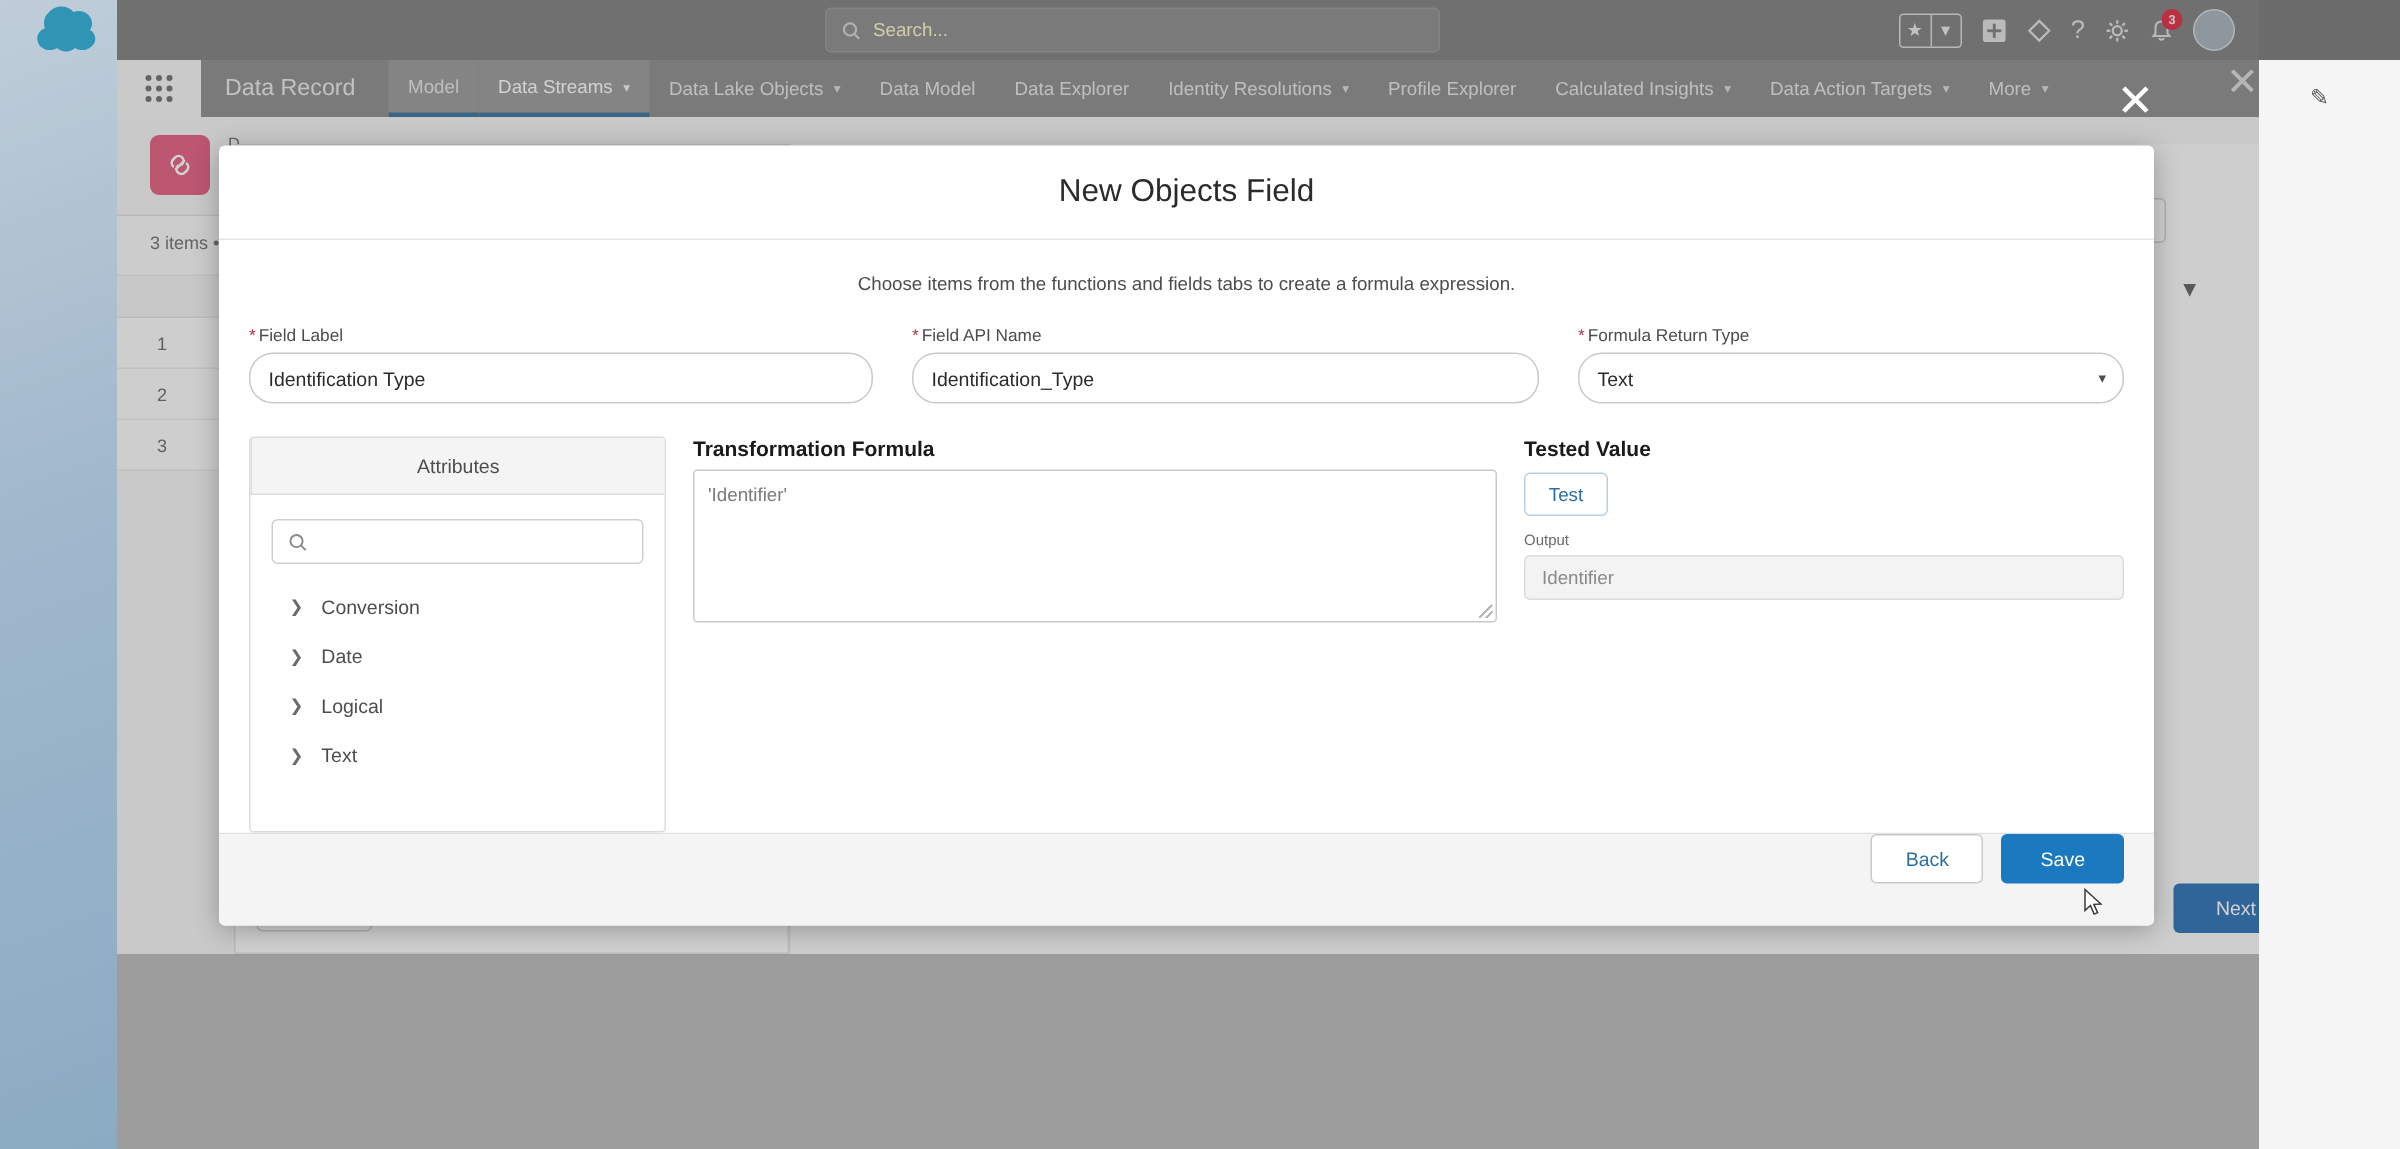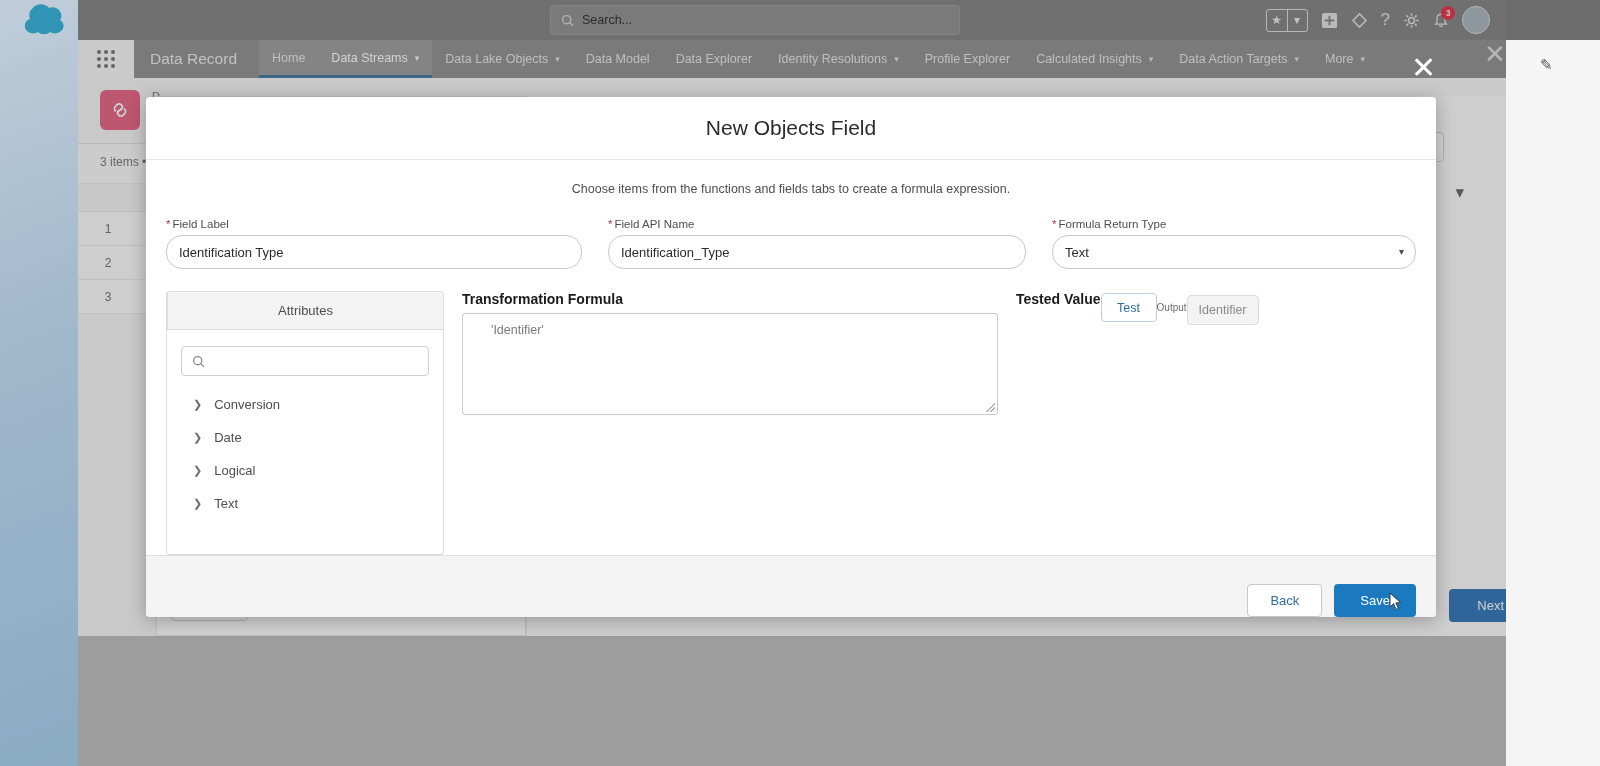--- a/index.html
+++ b/index.html
@@ -16,21 +16,21 @@
 
   .os-left { position:absolute; left:0; top:0; width:78px; height:766px;
     background: linear-gradient(160deg,#cfe0ef 0%,#a9c6de 45%,#8fb6d4 100%); }
   .os-left-cloud { position:absolute; left:8px; top:2px; width:60px; height:42px; opacity:.95; }
 
   .app-window { position:absolute; left:78px; top:0; width:1428px; height:636px; background:#f3f3f3; }
 
   .gh { position:absolute; left:0; top:0; right:0; height:40px; background:#6c6c6c; }
   .gh-search { position:absolute; left:472px; top:5px; width:410px; height:30px;
     background:#7c7c7c; border:1px solid #8b8b8b; border-radius:4px; display:flex; align-items:center; padding:0 10px; gap:8px; }
-  .gh-search-ph { color:#000000; font-size:12.5px; }
+  .gh-search-ph { color:#fef9c3; font-size:12.5px; }
   .gh-icons { position:absolute; right:16px; top:6px; display:flex; align-items:center; gap:13px; }
   .gh-ic { color:#e9e9e9; opacity:.9; display:flex; align-items:center; }
   .fav-group { display:flex; border:1px solid #d8d8d8; border-radius:3px; height:23px; }
   .fav-group > div { display:flex; align-items:center; justify-content:center; width:20px; color:#e9e9e9; font-size:12px; }
   .fav-group > div + div { border-left:1px solid #d8d8d8; }
   .bell-wrap { position:relative; }
   .bell-badge { position:absolute; top:-6px; right:-6px; background:#ea001e; color:#fff;
     font-size:8.5px; min-width:14px; height:14px; border-radius:7px; display:flex; align-items:center; justify-content:center; font-weight:bold; }
   .avatar { width:28px; height:28px; border-radius:50%; background:#9aa6b2; border:1px solid #cfd6dd; }
 
@@ -133,35 +133,35 @@
   .fn-tab.active { font-weight:bold; color:#1a1a1a; background:#fff; border-bottom:1px solid transparent; }
   .fn-tab.idle { background:#f4f4f4; border-left:1px solid #dcdcdc; }
   .fn-search { margin:16px 14px 6px 14px; height:30px; border:1px solid #cfcfcf; border-radius:4px;
     display:flex; align-items:center; padding:0 10px; gap:8px; }
   .fn-tree { padding:6px 0 0 0; }
   .fn-node { display:flex; align-items:center; gap:12px; padding:9px 0 9px 26px; font-size:13px; color:#4d4d4d; }
   .fn-node .chev { color:#6b6b6b; font-size:11px; }
 
   .formula-col { flex:1; display:flex; flex-direction:column; }
   .sec-title { font-size:14px; font-weight:bold; color:#1a1a1a; margin-bottom:6px; }
-  .formula-ta { height:102px; border:1px solid #c9c9c9; border-radius:3px; padding:9px 28px;
+  .formula-ta { height:102px; border:1px solid #c9c9c9; border-radius:3px; padding:9px 9px;
     font-size:12.5px; color:#7a7a7a; position:relative; background:#fff; }
   .ta-grip { position:absolute; right:2px; bottom:2px; width:9px; height:9px;
     background: linear-gradient(135deg, transparent 46%, #b4b4b4 46%, #b4b4b4 56%, transparent 56%,
       transparent 70%, #b4b4b4 70%, #b4b4b4 80%, transparent 80%); }
 
-  .tested-col { width:400px; display:flex; }
+  .tested-col { width:400px; display:flex; flex-direction:column; }
   .test-btn { margin-top:2px; width:56px; height:29px; border:1px solid #b9cfe2; border-radius:4px;
     background:#fff; color:#2d6fa3; font-size:12.5px; display:flex; align-items:center; justify-content:center; }
   .out-lbl { font-size:10px; color:#6b6b6b; margin-top:11px; }
   .out-box { margin-top:4px; height:30px; border:1px solid #dcdcdc; border-radius:4px; background:#f3f3f3;
     display:flex; align-items:center; padding:0 11px; font-size:12.5px; color:#8a8a8a; }
 
   .modal-foot { height:62px; background:#f4f4f4; border-top:1px solid #e0e0e0; border-radius:0 0 4px 4px;
-    display:flex; align-items:flex-end; justify-content:flex-end; gap:12px; padding-right:20px; }
+    display:flex; align-items:flex-start; justify-content:flex-end; gap:12px; padding-right:20px; }
   .btn-sec { padding:8px 22px; border:1px solid #c9c9c9; border-radius:4px; background:#fff;
     color:#2d6fa3; font-size:13px; }
   .btn-pri { padding:9px 26px; border-radius:4px; background:#1b79c0; color:#fff; font-size:13px; }
 
   .cursor { position:absolute; left:1388px; top:592px; width:16px; height:20px; }
 </style>
 </head>
 <body>
 
 <div id="root">
@@ -238,21 +238,21 @@
               <i></i>
               <i></i>
               <i></i>
               <i></i>
               <i></i>
             </span>
         </div>
         <div class="app-name">Data Record</div>
         <div class="navtabs">
           <div class="navtab active">
-              <span style="color:#e3e3e3">Home</span>
+              <span style="color:#e3e3e3">Model</span>
             </div>
           <div class="navtab active">
               <span>Data Streams</span>
               <span class="caret">▾</span>
             </div>
           <div class="navtab">
               <span>Data Lake Objects</span>
               <span class="caret">▾</span>
             </div>
           <div class="navtab">

